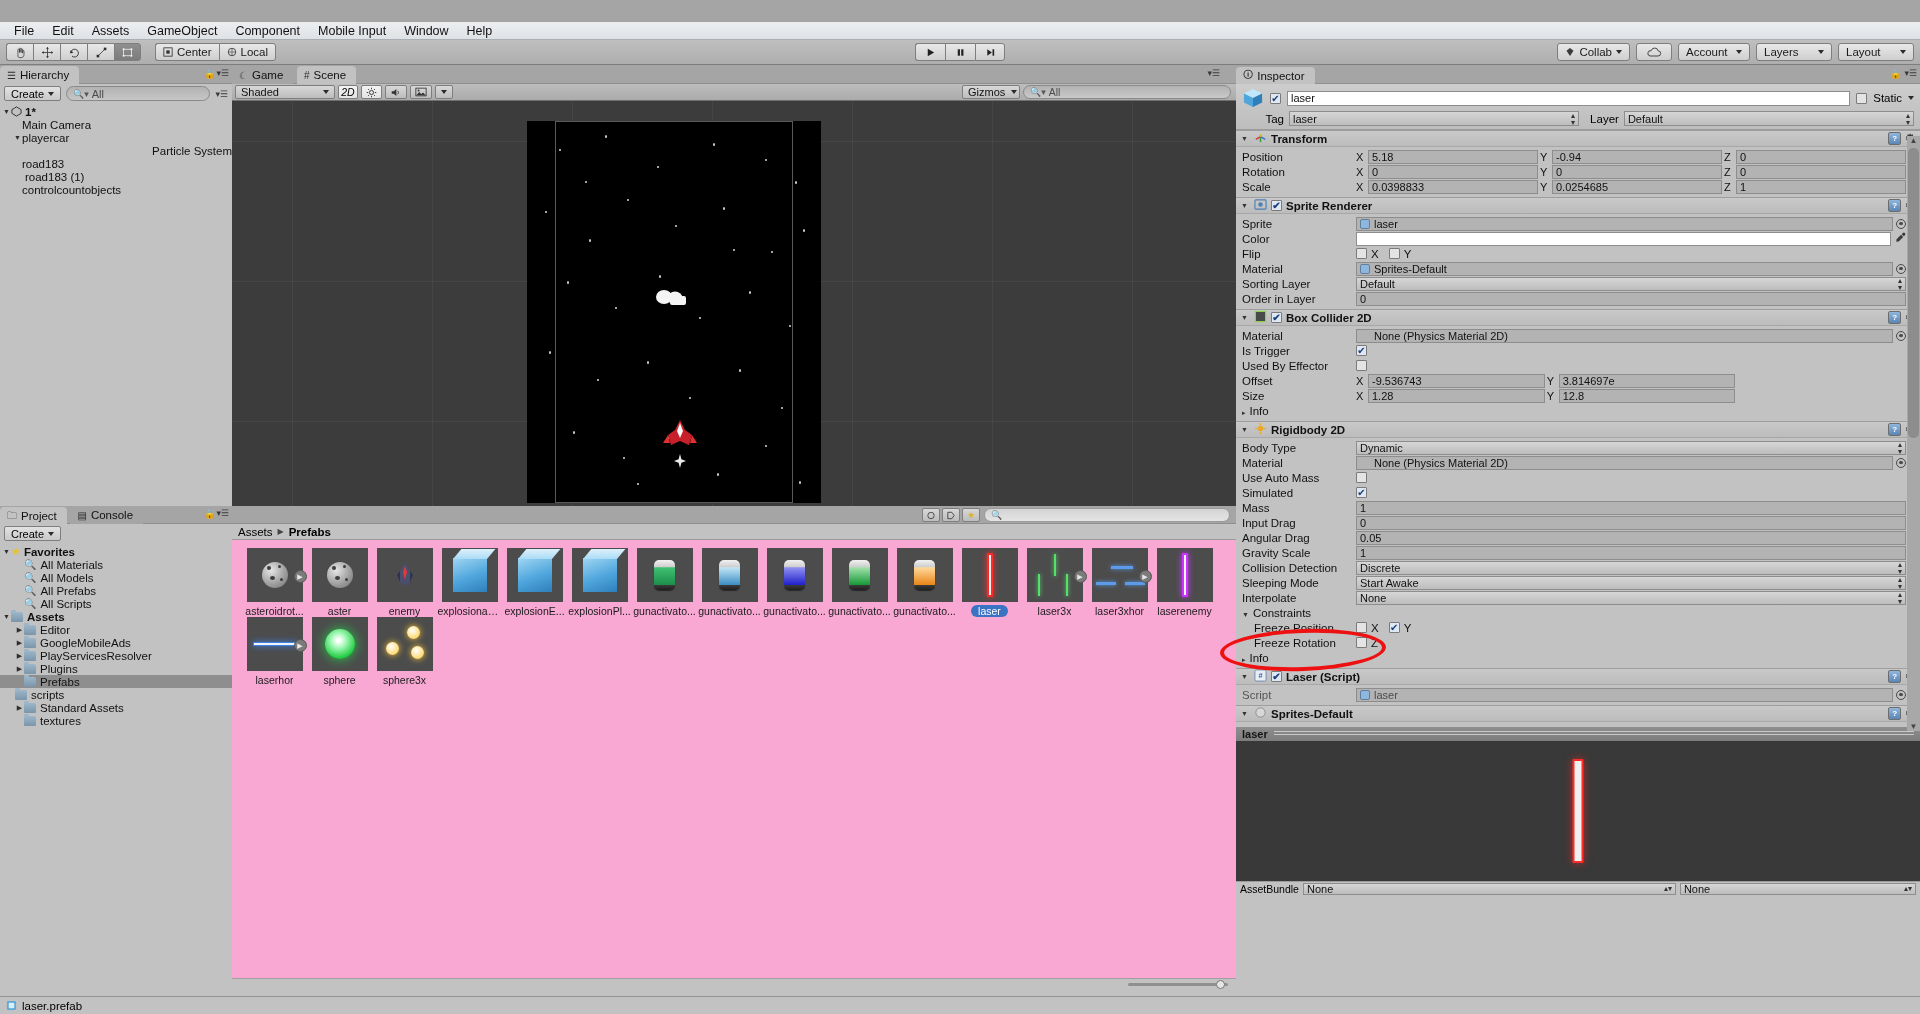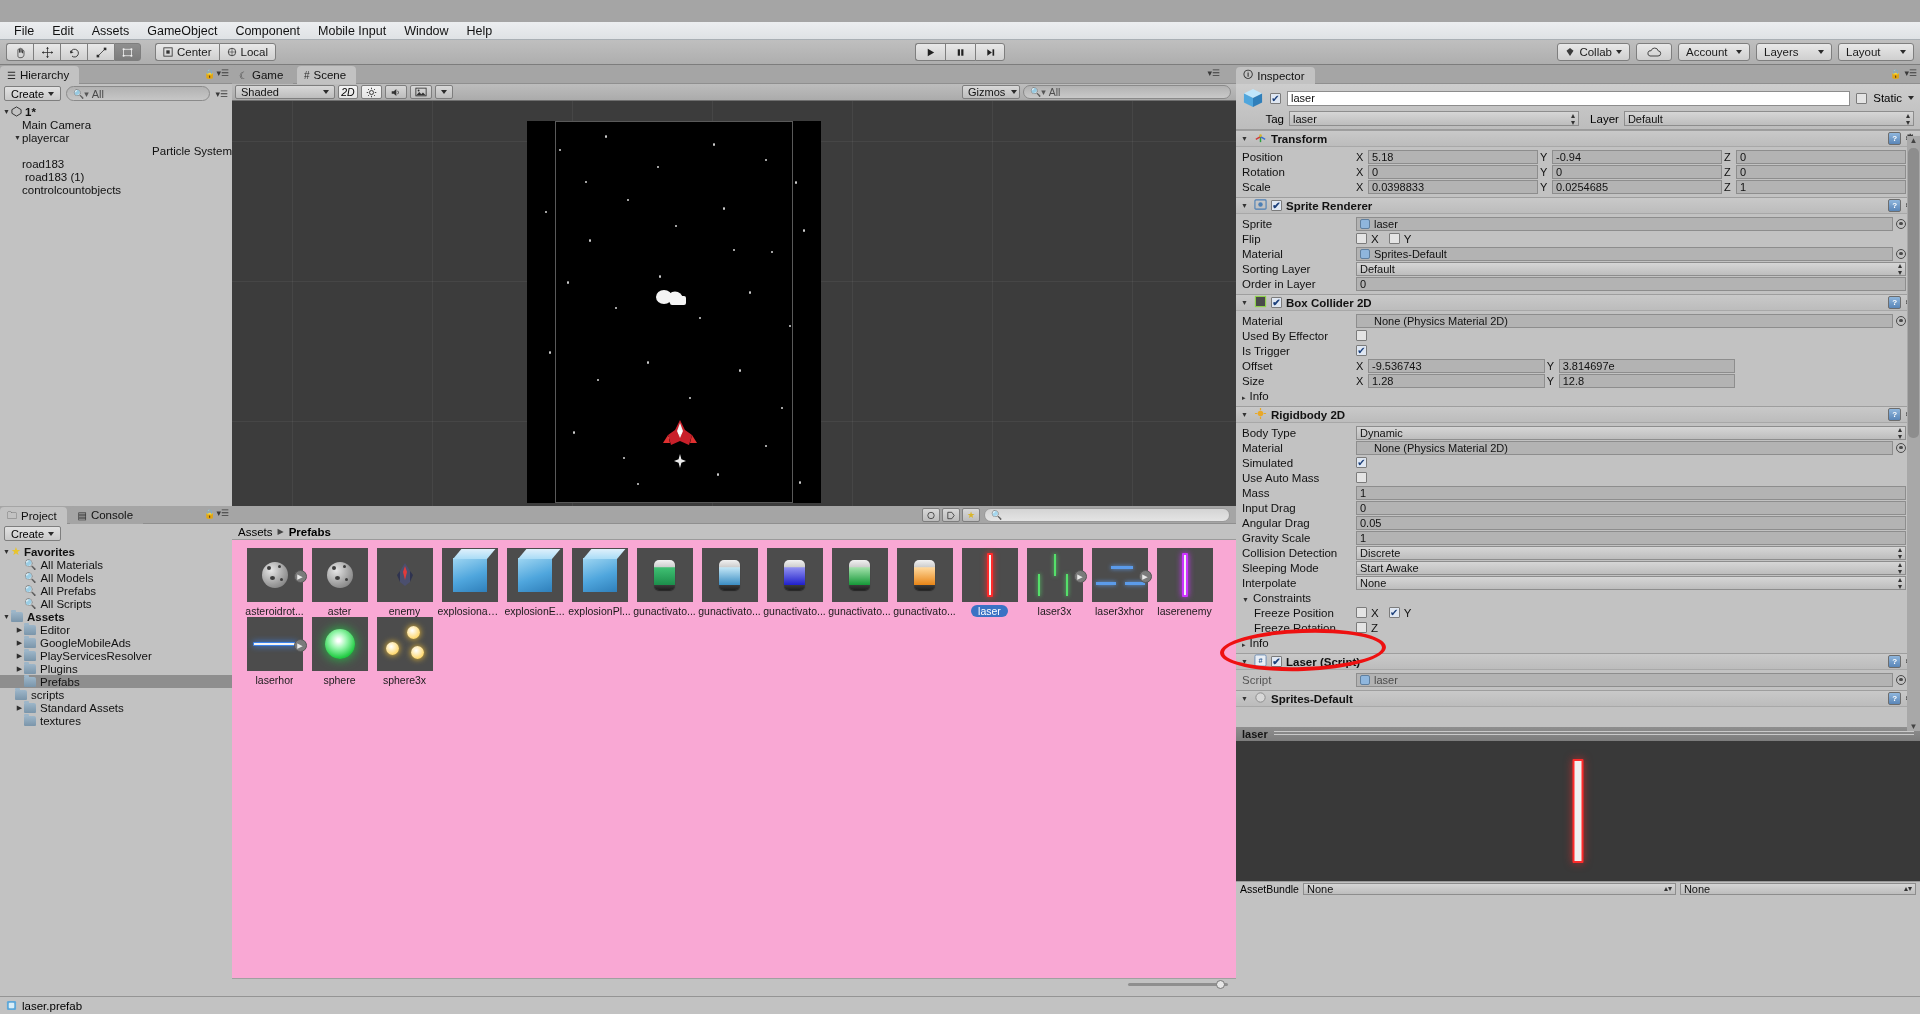--- a/index.html
+++ b/index.html
@@ -983,20 +983,27 @@
           <div style="padding: 2px 14px 3px 0px;">
             <div class="row">
               <span class="lbl">Sprite</span>
               <div class="field">
                 <span style="display:inline-block;width:10px;height:10px;margin-right:4px;background:#8fb6dd;border:1px solid #5f7f9f;border-radius:2px"></span>
                 <span>laser</span>
               </div>
               <span class="circ"></span>
             </div>
             <div class="row">
+              <span class="lbl">Color</span>
+              <div class="field white" style="background: rgb(255, 255, 255);"></div>
+              <span style="margin-left: 4px; font-size: 11px; color: rgb(51, 51, 51);"><svg width="11" height="11" viewBox="0 0 12 12">
+                  <path d="M8.5 1.2a1.6 1.6 0 0 1 2.3 2.3L9.6 4.7 7.3 2.4zM6.6 3.1l2.3 2.3L4 10.3 1.4 10.6l.3-2.6z" fill="#3a3a3a"></path>
+                </svg></span>
+            </div>
+            <div class="row">
               <span class="lbl">Flip</span>
               <div style="display: flex; align-items: center; gap: 4px; flex: 1 1 0%;">
                 <span class="cbx"></span>
                 <span style="margin-right: 6px;">X</span>
                 <span class="cbx"></span>
                 <span>Y</span>
               </div>
             </div>
             <div class="row">
               <span class="lbl">Material</span>
@@ -1032,27 +1039,27 @@
           <div style="padding: 2px 14px 3px 0px;">
             <div class="row">
               <span class="lbl">Material</span>
               <div class="field">
                 <span style="display:inline-block;width:10px;height:10px;margin-right:4px;background:transparent;border:0;border-radius:2px"></span>
                 <span>None (Physics Material 2D)</span>
               </div>
               <span class="circ"></span>
             </div>
             <div class="row">
+              <span class="lbl">Is Trigger</span>
+              <span class="cbx on"></span>
+              <span style="flex: 1 1 0%;"></span>
+            </div>
+            <div class="row">
               <span class="lbl">Used By Effector</span>
               <span class="cbx"></span>
-              <span style="flex: 1 1 0%;"></span>
-            </div>
-            <div class="row">
-              <span class="lbl">Is Trigger</span>
-              <span class="cbx on"></span>
               <span style="flex: 1 1 0%;"></span>
             </div>
             <div class="row">
               <span class="lbl">Offset</span>
               <div class="xyz">
                 <span class="ax">X</span>
                 <div class="field">-9.536743</div>
                 <span class="ax">Y</span>
                 <div class="field">3.814697e</div>
                 <span style="flex: 1 1 0%;"></span>
@@ -1093,27 +1100,27 @@
             </div>
             <div class="row">
               <span class="lbl">Material</span>
               <div class="field">
                 <span style="display:inline-block;width:10px;height:10px;margin-right:4px;background:transparent;border:0;border-radius:2px"></span>
                 <span>None (Physics Material 2D)</span>
               </div>
               <span class="circ"></span>
             </div>
             <div class="row">
+              <span class="lbl">Use Auto Mass</span>
+              <span class="cbx"></span>
+              <span style="flex: 1 1 0%;"></span>
+            </div>
+            <div class="row">
               <span class="lbl">Simulated</span>
               <span class="cbx on"></span>
-              <span style="flex: 1 1 0%;"></span>
-            </div>
-            <div class="row">
-              <span class="lbl">Use Auto Mass</span>
-              <span class="cbx"></span>
               <span style="flex: 1 1 0%;"></span>
             </div>
             <div class="row">
               <span class="lbl">Mass</span>
               <div class="field">1</div>
             </div>
             <div class="row">
               <span class="lbl">Input Drag</span>
               <div class="field">0</div>
             </div>

